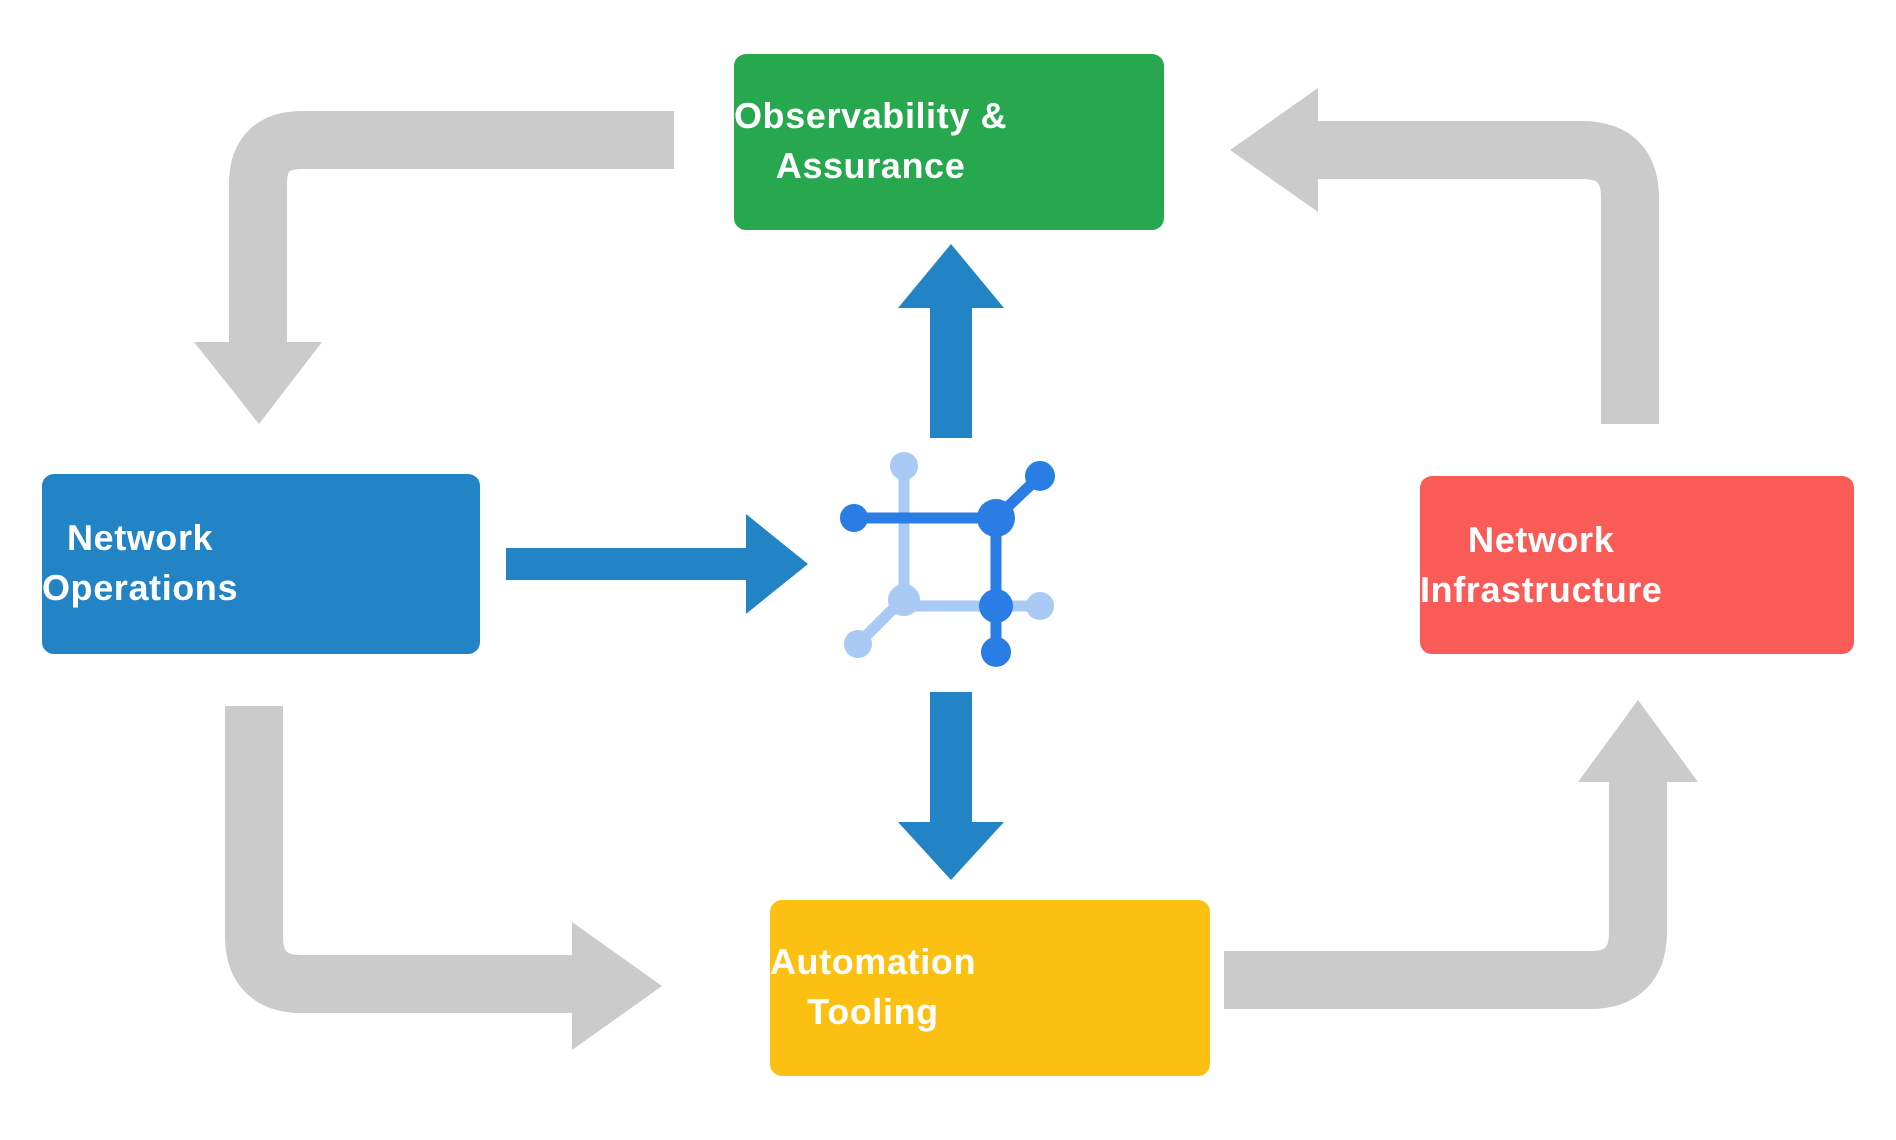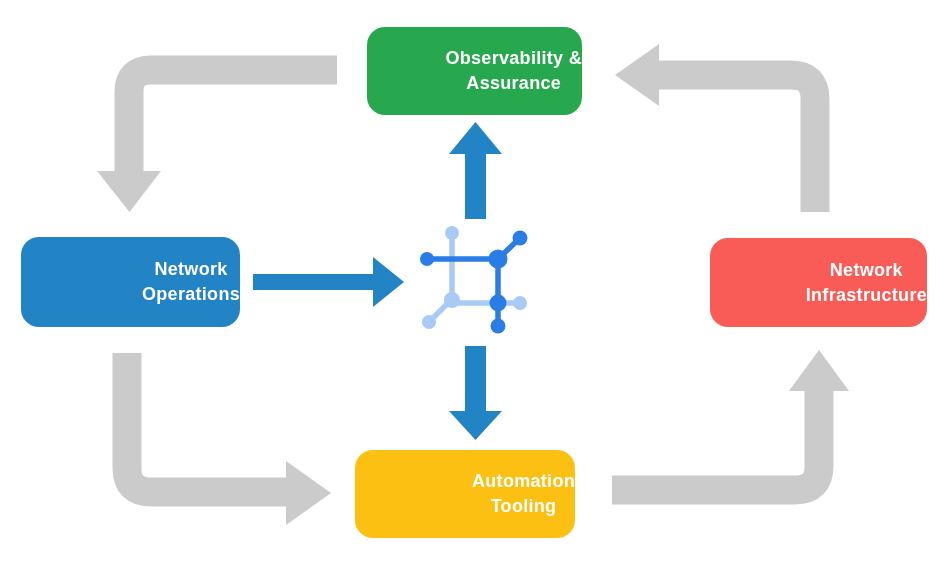--- a/index.html
+++ b/index.html
@@ -29,36 +29,36 @@
   .gray-head { fill: #cbcbcb; }
   .blue-flow { fill: #2283c5; }
   .icon-light-line { stroke: #a9caf4; stroke-width: 5.5; stroke-linecap: round; fill: none; }
   .icon-light-dot  { fill: #a9caf4; }
   .icon-blue-line  { stroke: #2a7de4; stroke-width: 5.5; stroke-linecap: round; fill: none; }
   .icon-blue-dot   { fill: #2a7de4; }
   .node-box {
     position: absolute;
     display: flex;
     align-items: center;
-    justify-content: flex-end;
-    border-radius: 18px;
+    justify-content: flex-start;
+    border-radius: 6px;
     text-align: center;
   }
   .node-label {
     color: #ffffff;
     font-size: 18px;
     font-weight: bold;
     letter-spacing: 0.3px;
     line-height: 1.38;
     white-space: pre-line;
   }
   .box-observability { left: 367px; top: 27px;  width: 215px; height: 88px; }
   .box-operations    { left: 21px;  top: 237px; width: 219px; height: 90px; }
   .box-infrastructure{ left: 710px; top: 238px; width: 217px; height: 89px; }
-  .box-automation    { left: 355px; top: 450px; width: 220px; height: 88px; }
+  .box-automation    { left: 385px; top: 450px; width: 220px; height: 88px; }
 </style>
 </head>
 <body>
 
 <div class="canvas">
 
   <svg class="arrow-layer" viewBox="0 0 948 570">
 
     <g>
       <path class="gray-path" d="M 337 70 H 151 Q 129 70 129 92 V 173"></path>

